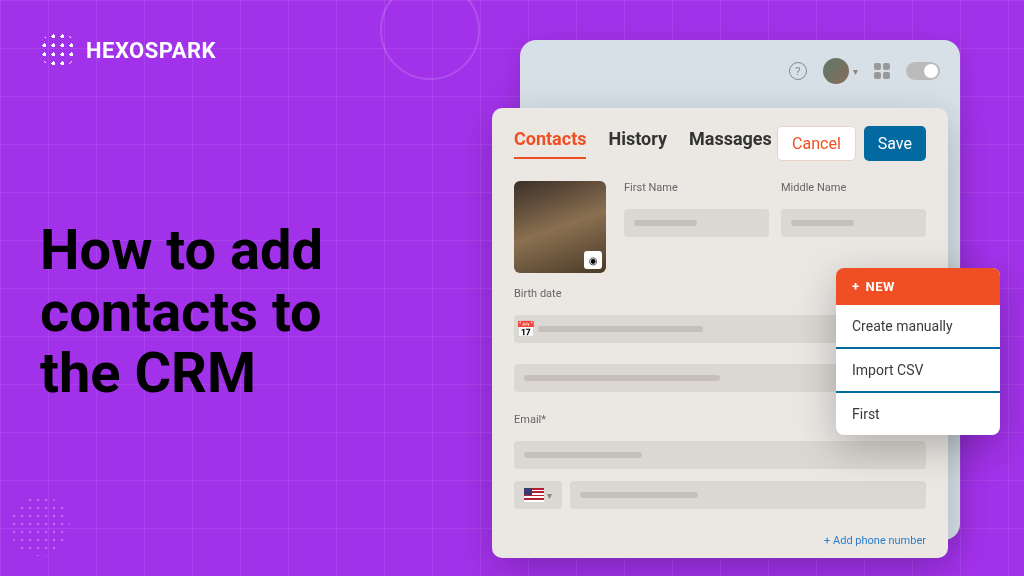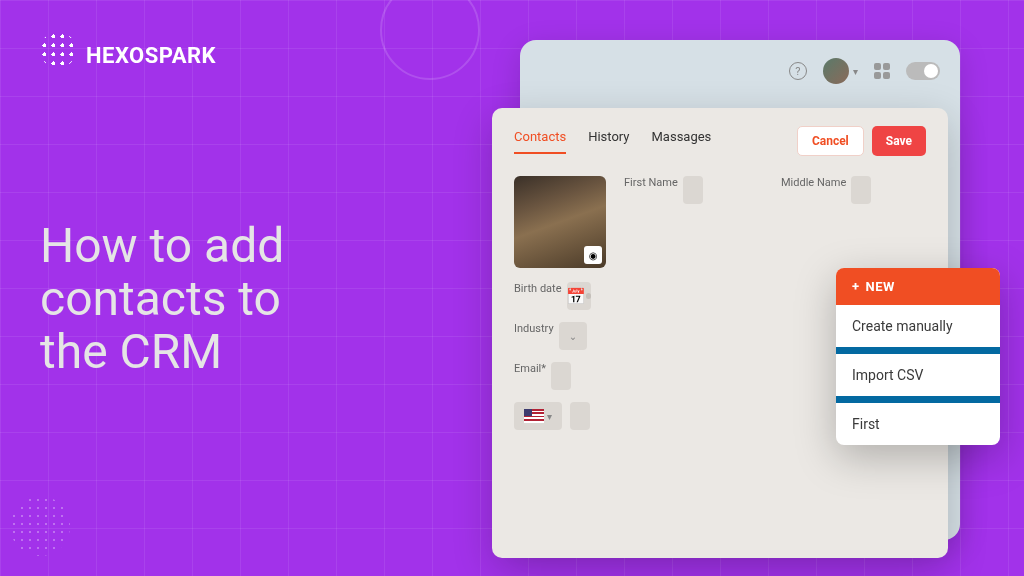--- a/index.html
+++ b/index.html
@@ -1,63 +1,63 @@
 <!DOCTYPE html>
 <html><head>
 <meta charset="utf-8">
 <style>
 *{margin:0;padding:0;box-sizing:border-box;font-family:-apple-system,BlinkMacSystemFont,'Segoe UI',Roboto,sans-serif}
 body{width:1024px;height:576px;background:#a232ea;position:relative;overflow:hidden}
 .grid-bg{position:absolute;inset:0;background-image:linear-gradient(rgba(255,255,255,0.08) 1px,transparent 1px),linear-gradient(90deg,rgba(255,255,255,0.08) 1px,transparent 1px);background-size:48px 48px}
 .circle1{position:absolute;top:-20px;left:380px;width:100px;height:100px;border:2px solid rgba(255,255,255,0.15);border-radius:50%}
 .circle2{position:absolute;bottom:20px;left:10px;width:60px;height:60px;border-radius:50%;background-image:radial-gradient(rgba(255,255,255,0.3) 1.5px,transparent 1.5px);background-size:8px 8px}
-.logo{position:absolute;top:32px;left:40px;display:flex;align-items:flex-end;gap:10px;color:#fff}
+.logo{position:absolute;top:32px;left:40px;display:flex;align-items:center;gap:10px;color:#fff}
 .logo-icon{width:36px;height:36px;background-image:radial-gradient(#fff 2px,transparent 2px);background-size:9px 9px;border-radius:50%;position:relative}
 .logo-text{font-size:22px;font-weight:700;letter-spacing:0.5px}
-.headline{position:absolute;top:220px;left:40px;color:#e5e5e5;font-size:48px;font-weight:400;line-height:1.1}
+.headline{position:absolute;top:220px;left:40px;color:#000000;font-size:56px;font-weight:700;line-height:1.1}
 .back-card{position:absolute;top:40px;left:520px;width:440px;height:500px;background:#d6e0e6;border-radius:16px;box-shadow:0 8px 30px rgba(0,0,0,0.15)}
 .back-top{position:absolute;top:18px;right:20px;display:flex;align-items:center;gap:16px}
 .help-icon{width:18px;height:18px;border:1.5px solid #888;border-radius:50%;display:flex;align-items:center;justify-content:center;font-size:11px;color:#888}
 .avatar-sm{width:26px;height:26px;border-radius:50%;background:linear-gradient(135deg,#5a7a6a,#8a6a5a)}
 .chev-sm{font-size:10px;color:#888}
 .grid-icon{width:16px;height:16px;display:grid;grid-template-columns:1fr 1fr;grid-template-rows:1fr 1fr;gap:2px}
 .grid-icon span{background:#999;border-radius:2px}
 .toggle{width:34px;height:18px;background:#bbb;border-radius:10px;position:relative}
 .toggle:after{content:'';position:absolute;right:2px;top:2px;width:14px;height:14px;background:#fff;border-radius:50%}
 .front-card{position:absolute;top:108px;left:492px;width:456px;height:450px;background:#ebe8e4;border-radius:10px;box-shadow:0 12px 40px rgba(0,0,0,0.2);padding:18px 22px}
 .tabs{display:flex;align-items:center;justify-content:space-between;margin-bottom:20px}
 .tab-list{display:flex;gap:22px}
-.tab{font-size:13px;font-weight:400;color:#333;padding-bottom:8px;cursor:pointer}
+.tab{font-size:18px;font-weight:700;color:#333;padding-bottom:8px;cursor:pointer}
 .tab.active{color:#f04e23;border-bottom:2px solid #f04e23}
 .tab-actions{display:flex;gap:8px}
-.btn{font-size:12px;font-weight:700;padding:7px 14px;border-radius:5px;cursor:pointer;border:none}
+.btn{font-size:16px;font-weight:400;padding:7px 14px;border-radius:5px;cursor:pointer;border:none}
 .btn-cancel{background:#fff;color:#f04e23;border:1px solid #f0d0c8}
-.btn-save{background:#ef4444;color:#fff}
+.btn-save{background:#0369a1;color:#fff}
 .form-row1{display:flex;gap:18px;margin-bottom:14px}
 .photo{width:92px;height:92px;border-radius:6px;background:linear-gradient(160deg,#3a3028 0%,#6a5540 30%,#8a7050 50%,#4a3a28 100%);position:relative;flex-shrink:0}
 .photo-cam{position:absolute;bottom:4px;right:4px;width:18px;height:18px;background:#fff;border-radius:3px;display:flex;align-items:center;justify-content:center;font-size:10px}
 .name-fields{flex:1;display:flex;flex-direction:column;gap:10px}
 .name-top{display:flex;gap:12px}
-.field{flex:1;display:flex;flex-direction:row;gap:5px}
+.field{flex:1;display:flex;flex-direction:column;gap:15px}
 .label{font-size:11px;color:#666}
 .input{height:28px;background:#dbd7d2;border-radius:4px;padding:0 10px;display:flex;align-items:center}
 .input-ph{width:50%;height:6px;background:#c5c0ba;border-radius:3px}
-.form-row{display:flex;gap:14px;margin-bottom:12px}
+.form-row{display:flex;gap:14px;margin-bottom:21px}
 .input-icon{width:24px;display:flex;align-items:center;justify-content:center;color:#888}
 .input-cal{background:#dbd7d2;border-radius:4px;height:28px;display:flex;align-items:center;padding:0}
 .input-dd{justify-content:space-between;padding-right:10px}
 .chev{font-size:10px;color:#888}
 .phone-row{display:flex;gap:8px;margin-bottom:6px}
 .flag-box{width:48px;height:28px;background:#dbd7d2;border-radius:4px;display:flex;align-items:center;justify-content:center;gap:3px}
 .flag{width:20px;height:14px;background:linear-gradient(to bottom,#b22234 0%,#b22234 12%,#fff 12%,#fff 24%,#b22234 24%,#b22234 36%,#fff 36%,#fff 48%,#b22234 48%,#b22234 60%,#fff 60%,#fff 72%,#b22234 72%,#b22234 84%,#fff 84%);position:relative}
 .flag:before{content:'';position:absolute;top:0;left:0;width:8px;height:7px;background:#3c3b6e}
 .add-phone{text-align:right;font-size:11px;color:#2b7ec9;cursor:pointer;margin-top:4px}
 .popup{position:absolute;top:268px;left:836px;width:164px;background:#fff;border-radius:8px;box-shadow:0 12px 40px rgba(0,0,0,0.25);overflow:hidden}
 .popup-head{background:#f04e23;color:#fff;padding:11px 16px;font-size:13px;font-weight:700;display:flex;align-items:center;gap:6px;letter-spacing:0.5px}
-.popup-item{padding:13px 16px;font-size:14px;color:#3a3a3a;cursor:pointer;border-bottom:7px solid #0369a1}
+.popup-item{padding:13px 16px;font-size:14px;color:#3a3a3a;cursor:pointer;border-bottom:2px solid #0369a1}
 .popup-item:last-child{border-bottom:none}
 </style>
 </head>
 <body>
 
 <div class="grid-bg"></div>
 <div class="circle1"></div>
 <div class="circle2"></div>
 
 <div class="logo">
@@ -126,21 +126,20 @@
       <div class="label">Birth date</div>
       <div class="input-cal">
         <div class="input-icon">📅</div>
         <div class="input-ph" style="width:40%"></div>
       </div>
     </div>
   </div>
 
   <div class="form-row">
     <div class="field">
-      <div class="label">Industry</div>
       <div class="input input-dd">
         <div class="input-ph"></div>
           <span class="chev">⌄</span>
       </div>
     </div>
   </div>
 
   <div class="field" style="margin-bottom:12px">
     <div class="label">Email*</div>
     <div class="input">
@@ -151,20 +150,21 @@
   <div class="field">
     <div class="phone-row">
       <div class="flag-box">
         <div class="flag"></div>
         <span class="chev">▾</span>
       </div>
       <div class="input" style="flex:1">
           <div class="input-ph" style="width:35%"></div>
         </div>
     </div>
+    <div class="add-phone">+ Add phone number</div>
   </div>
 </div>
 
 <div class="popup">
   <div class="popup-head">
     <span>+</span>
     <span>NEW</span>
   </div>
   <div class="popup-item">Create manually</div>
   <div class="popup-item">Import CSV</div>

